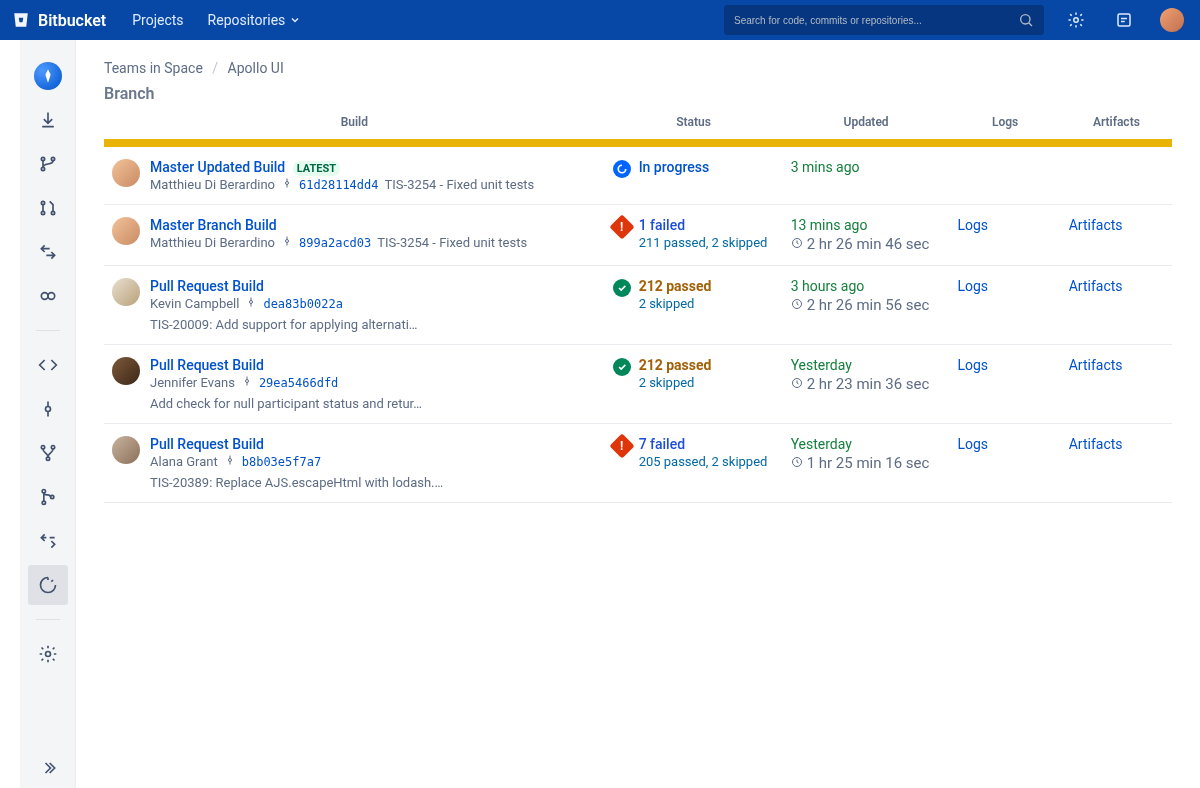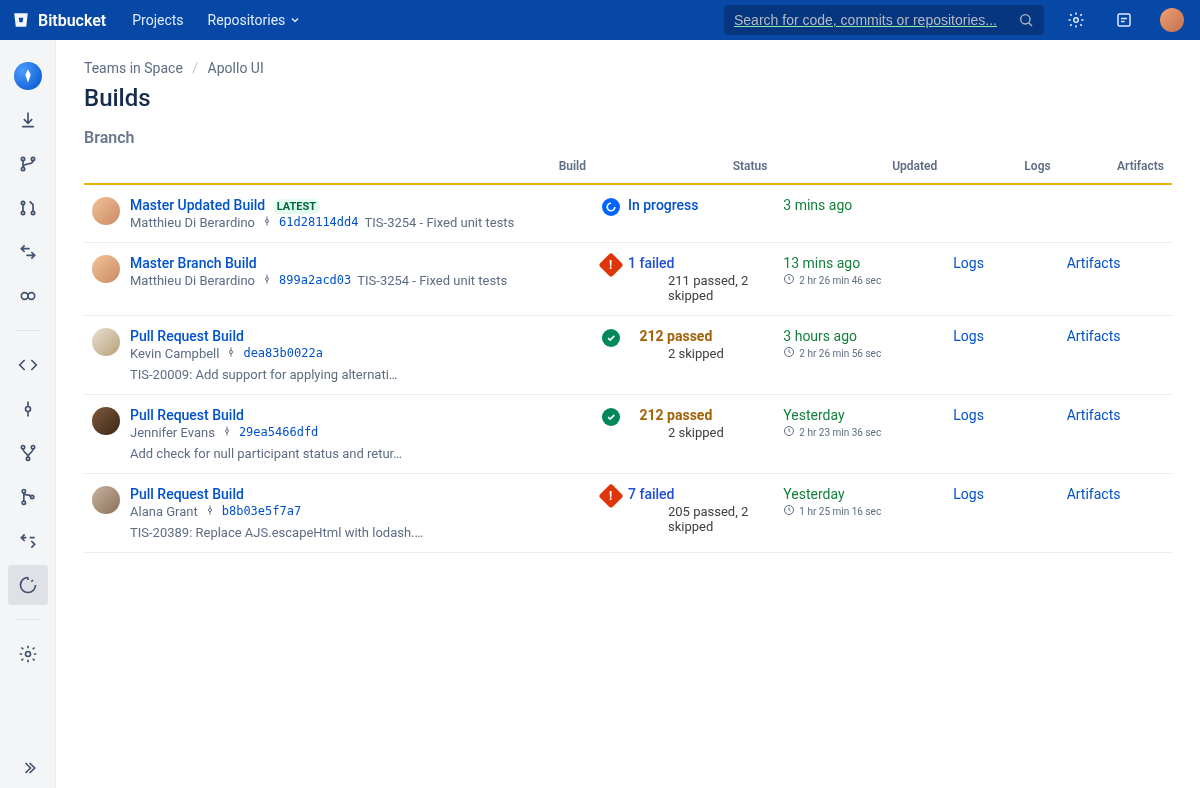--- a/index.html
+++ b/index.html
@@ -6,27 +6,27 @@
 body { font-family: -apple-system, BlinkMacSystemFont, "Segoe UI", Roboto, sans-serif; font-size: 14px; color: #172B4D; background: #fff; }
 
 
 .topnav { height: 40px; background: #0747A6; display: flex; align-items: center; padding: 0 12px; gap: 16px; }
 .brand { display: flex; align-items: center; gap: 8px; color: #fff; font-weight: 600; font-size: 16px; }
 .brand svg { display: block; }
 .topnav-links { display: flex; gap: 4px; }
 .topnav-link { color: #DEEBFF; padding: 6px 10px; border-radius: 3px; cursor: pointer; display: flex; align-items: center; gap: 4px; }
 .topnav-spacer { flex: 1; }
 .search { background: #05367F; border-radius: 4px; height: 30px; display: flex; align-items: center; padding: 0 10px; width: 320px; gap: 8px; }
-.search input { background: transparent; border: none; outline: none; color: #86efac; flex: 1; font-size: 14px; text-decoration: underline; }
+.search input { background: transparent; border: none; outline: none; color: #fca5a5; flex: 1; font-size: 10px; }
 .search input::placeholder { color: #B3BAC5; }
 .topnav-icon { width: 32px; height: 32px; display: flex; align-items: center; justify-content: center; border-radius: 50%; cursor: pointer; }
 .avatar-top { width: 24px; height: 24px; border-radius: 50%; background: linear-gradient(135deg,#f0a070,#c07050); }
 
 
-.shell { display: flex; height: calc(100vh - 40px); }
+.shell { display: flex; height: calc(100vh - 40px); padding-left: 20px; }
 .sidebar { width: 56px; background: #F4F5F7; border-right: 1px solid #EBECF0; display: flex; flex-direction: column; align-items: center; padding-top: 16px; gap: 4px; }
 .sidebar-item { width: 40px; height: 40px; display: flex; align-items: center; justify-content: center; border-radius: 3px; cursor: pointer; color: #42526E; }
 .sidebar-item.active { background: #DFE1E6; }
 .sidebar-divider { width: 24px; height: 1px; background: #DFE1E6; margin: 10px 0; }
 .sidebar-spacer { flex: 1; }
 .project-circle { width: 28px; height: 28px; border-radius: 50%; background: radial-gradient(circle at 30% 30%, #4C9AFF, #0052CC); display:flex; align-items:center; justify-content:center; }
 
 .main { flex: 1; padding: 20px 28px; overflow: auto; }
 
 
@@ -34,54 +34,54 @@
 .breadcrumb a { color: #5E6C84; text-decoration: none; }
 .breadcrumb .sep { margin: 0 6px; color: #C1C7D0; }
 h1 { font-size: 24px; font-weight: 500; margin-bottom: 16px; }
 
 
 .branch-label { color: #6B778C; font-size: 16px; font-weight: 600; margin-bottom: 4px; display:block; }
 .branch-select { background: #F4F5F7; border-radius: 3px; padding: 8px 12px; width: 300px; display: flex; align-items: center; gap: 8px; cursor: pointer; margin-bottom: 20px; }
 
 
 .tbl { width: 100%; border-collapse: collapse; }
-.tbl th { text-align: right; font-weight: 600; color: #5E6C84; font-size: 12px; padding: 8px 8px 10px; border-bottom: 2px solid #eab308; }
+.tbl th { text-align: center; font-weight: 600; color: #5E6C84; font-size: 12px; padding: 8px 8px 10px; border-bottom: 8px solid #eab308; }
 .tbl td { padding: 12px 8px; border-bottom: 1px solid #EBECF0; vertical-align: top; }
 .col-build { width: 45%; }
 .col-status { width: 16%; }
 .col-updated { width: 15%; }
 .col-logs { width: 10%; }
 .col-artifacts { width: 10%; }
 
 .build-cell { display: flex; gap: 10px; align-items: flex-start; }
 .avatar { width: 28px; height: 28px; border-radius: 50%; flex-shrink: 0; }
 .avatar.a0 { background: linear-gradient(135deg,#f2c29a,#c98b62); }
 .avatar.a1 { background: linear-gradient(135deg,#e8e0d0,#b8a078); }
 .avatar.a2 { background: linear-gradient(135deg,#7f5a3a,#3a2718); }
 .avatar.a3 { background: linear-gradient(135deg,#c9b4a0,#8a6f58); }
 
 .build-title { color: #0052CC; font-weight: 500; cursor: pointer; }
 .lozenge { background: #E3FCEF; color: #006644; font-size: 11px; font-weight: 700; padding: 1px 4px; border-radius: 7px; margin-left: 4px; }
-.build-meta { color: #5E6C84; font-size: 13px; margin-top: 2px; display: flex; align-items: flex-start; gap: 6px; flex-wrap: wrap; white-space: nowrap; overflow: hidden; text-overflow: ellipsis; }
+.build-meta { color: #5E6C84; font-size: 13px; margin-top: 2px; display: flex; align-items: flex-end; gap: 6px; flex-wrap: wrap; white-space: nowrap; overflow: hidden; text-overflow: ellipsis; }
 .commit-hash { color: #0052CC; font-family: "SFMono-Regular",Menlo,monospace; font-size: 12px; cursor: pointer; }
 .msg { color: #5E6C84; overflow:hidden; text-overflow:ellipsis; }
 
 .status-cell { display: flex; gap: 8px; align-items: flex-start; }
 .status-icon { width: 18px; height: 18px; border-radius: 50%; flex-shrink: 0; display:flex;align-items:center;justify-content:center; margin-top:1px; }
 .status-icon.inprogress { background: #0065FF; }
 .status-icon.failed { background: #DE350B; border-radius: 3px; transform: rotate(45deg); }
 .status-icon.failed::after { content:"!"; transform: rotate(-45deg); color:#fff; font-weight:700; font-size:12px; }
 .status-icon.passed { background: #00875A; }
 .status-primary.inprogress { color: #0052CC; font-weight: 500; }
 .status-primary.failed { color: #1d4ed8; font-weight: 500; }
 .status-primary.passed { color: #a16207; font-weight: 700; text-align: center; }
-.status-secondary { color: #404040; font-size: 13px; margin-top: 2px; margin-left: 40px; }
+.status-secondary { color: #0369a1; font-size: 13px; margin-top: 2px; }
 
 .updated-main { color: #15803d; }
-.duration { color: #5E6C84; font-size: 10px; margin-top: 2px; display:flex; align-items:center; gap:4px; }
+.duration { color: #5E6C84; font-size: 15px; margin-top: 2px; display:flex; align-items:center; gap:4px; }
 
 .link { color: #0052CC; cursor: pointer; }
 
 .chevron { flex:1; display:flex; justify-content:flex-end; }
 </style>
 </head>
 <body>
 
 <div class="topnav">
   <div class="brand">
@@ -220,21 +220,20 @@
         </svg>
       </div>
   </div>
 
   <div class="main">
     <div class="breadcrumb">
       <a>Teams in Space</a>
       <span class="sep">/</span>
       <a>Apollo UI</a>
     </div>
-    <h1>Builds</h1>
 
     <label class="branch-label">Branch</label>
 
     <table class="tbl">
       <thead>
         <tr>
           <th class="col-build">Build</th>
           <th class="col-status">Status</th>
           <th class="col-updated">Updated</th>
           <th class="col-logs">Logs</th>

